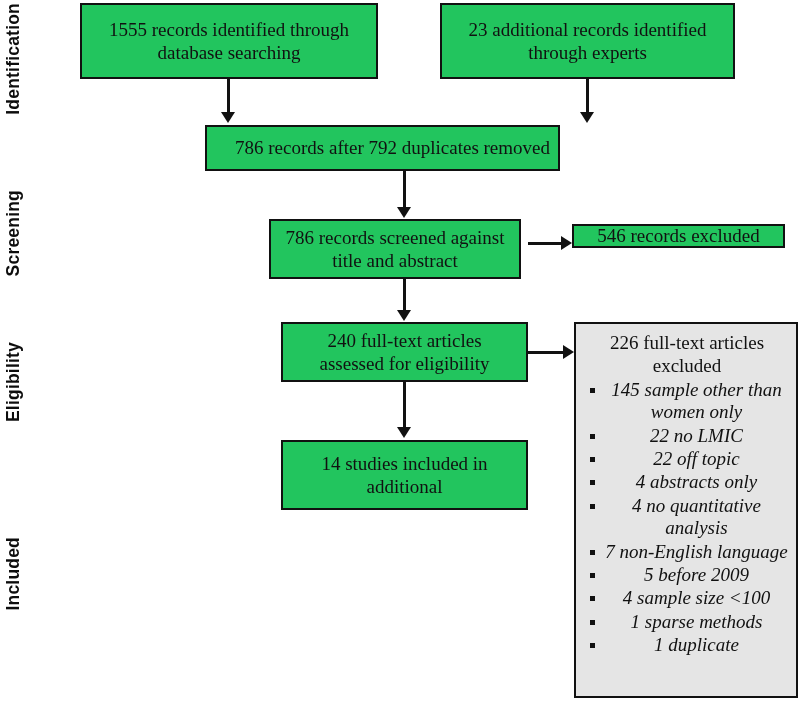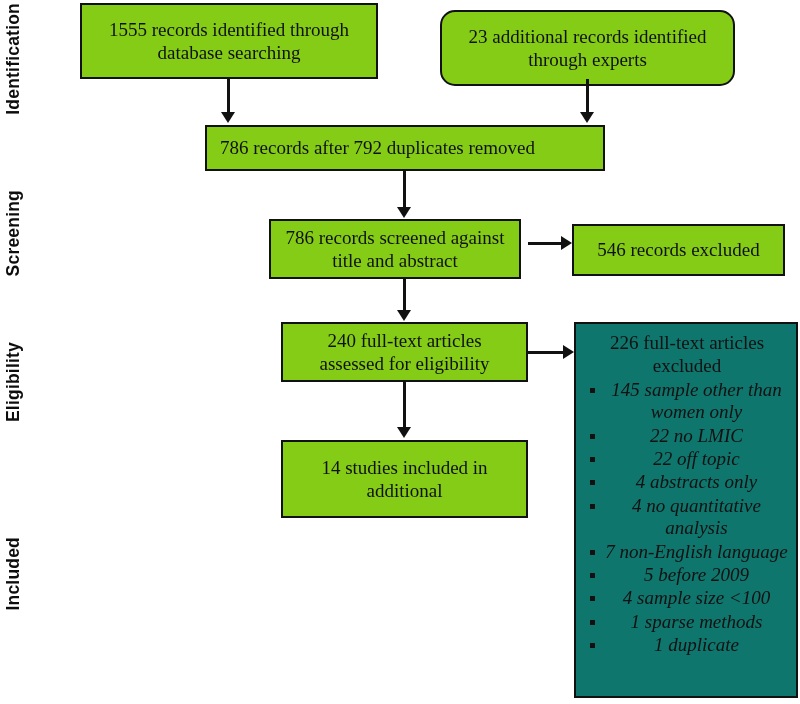--- a/index.html
+++ b/index.html
@@ -35,21 +35,21 @@
   .stage-label > span {
     writing-mode: vertical-rl;
     transform: rotate(180deg);
     display: block;
   }
 
   
   .flow-box {
     position: absolute;
     box-sizing: border-box;
-    background: #84cc16;
+    background: #22c55e;
     border: 2.6px solid #111111;
     display: flex;
     align-items: center;
     justify-content: center;
     text-align: center;
     font-size: 19px;
     line-height: 1.22;
     padding: 2px 8px;
   }
   .flow-box.align-left {
@@ -59,21 +59,21 @@
   }
   .flow-box .box-text {
     display: block;
     width: 100%;
   }
 
   
   .exclusion-box {
     position: absolute;
     box-sizing: border-box;
-    background: #0f766e;
+    background: #e5e5e5;
     border: 2.6px solid #111111;
     display: flex;
     flex-direction: column;
     align-items: stretch;
     font-size: 19px;
     line-height: 1.2;
     padding: 8px 8px 8px 10px;
   }
   .exclusion-title {
     text-align: center;
@@ -151,71 +151,71 @@
     <span>Included</span>
   </div>
 
   <div class="flow-box" style="left:80px; top:3px; width:298px; height:76px;">
     <span class="box-text">
       <span>1555 records identified through</span><br>
       <span>database searching</span>
     </span>
   </div>
 
-  <div class="flow-box" style="left:440px; top:10px; width:295px; height:76px;border-radius:15px;">
+  <div class="flow-box" style="left:440px; top:3px; width:295px; height:76px;">
     <span class="box-text">
       <span>23 additional records identified</span><br>
       <span>through experts</span>
     </span>
   </div>
 
   <div class="line-v" style="left:227px; top:79px; height:35px;"></div>
   <div class="arrow-down" style="left:221px; top:112px;"></div>
 
   <div class="line-v" style="left:586px; top:79px; height:35px;"></div>
   <div class="arrow-down" style="left:580px; top:112px;"></div>
 
-  <div class="flow-box align-left" style="left:205px; top:125px; width:400px; height:46px;">
+  <div class="flow-box align-left" style="left:205px; top:125px; width:355px; height:46px;text-align:right;">
     <span class="box-text">786 records after 792 duplicates removed</span>
   </div>
 
   <div class="line-v" style="left:403px; top:171px; height:37px;"></div>
   <div class="arrow-down" style="left:397px; top:207px;"></div>
 
   <div class="flow-box" style="left:269px; top:219px; width:252px; height:60px;">
     <span class="box-text">
       <span>786 records screened against</span><br>
       <span>title and abstract</span>
     </span>
   </div>
 
   <div class="line-h" style="left:528px; top:242px; width:38px;"></div>
   <div class="arrow-right" style="left:561px; top:236px;"></div>
 
-  <div class="flow-box" style="left:572px; top:224px; width:213px; height:52px;">
+  <div class="flow-box" style="left:572px; top:224px; width:213px; height:24px;">
     <span class="box-text">546 records excluded</span>
   </div>
 
   <div class="line-v" style="left:403px; top:279px; height:32px;"></div>
   <div class="arrow-down" style="left:397px; top:310px;"></div>
 
   <div class="flow-box" style="left:281px; top:322px; width:247px; height:60px;">
     <span class="box-text">
       <span>240 full-text articles</span><br>
       <span>assessed for eligibility</span>
     </span>
   </div>
 
   <div class="line-h" style="left:528px; top:351px; width:40px;"></div>
   <div class="arrow-right" style="left:563px; top:345px;"></div>
 
   <div class="line-v" style="left:403px; top:382px; height:46px;"></div>
   <div class="arrow-down" style="left:397px; top:427px;"></div>
 
-  <div class="flow-box" style="left:281px; top:440px; width:247px; height:78px;">
+  <div class="flow-box" style="left:281px; top:440px; width:247px; height:70px;">
     <span class="box-text">
       <span>14 studies included in</span><br>
       <span>additional</span>
     </span>
   </div>
 
   <div class="exclusion-box" style="left:574px; top:322px; width:224px; height:376px;">
     <div class="exclusion-title">
       <span>226 full-text articles</span><br>
       <span>excluded</span>

